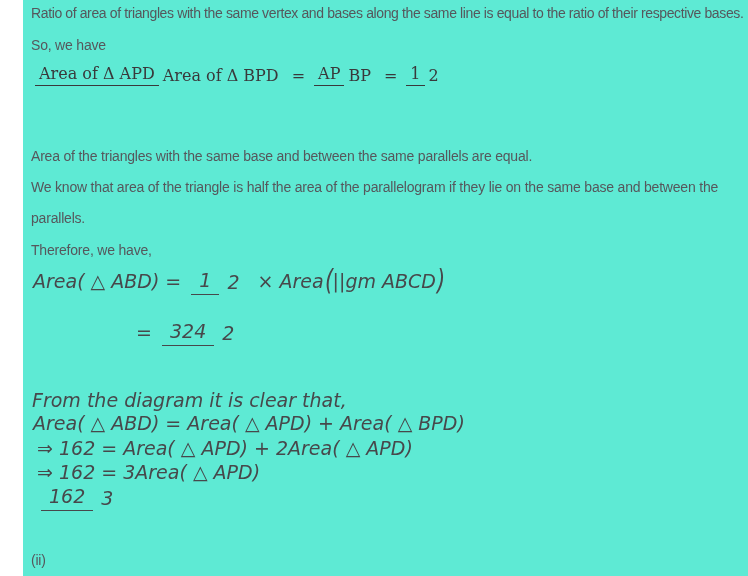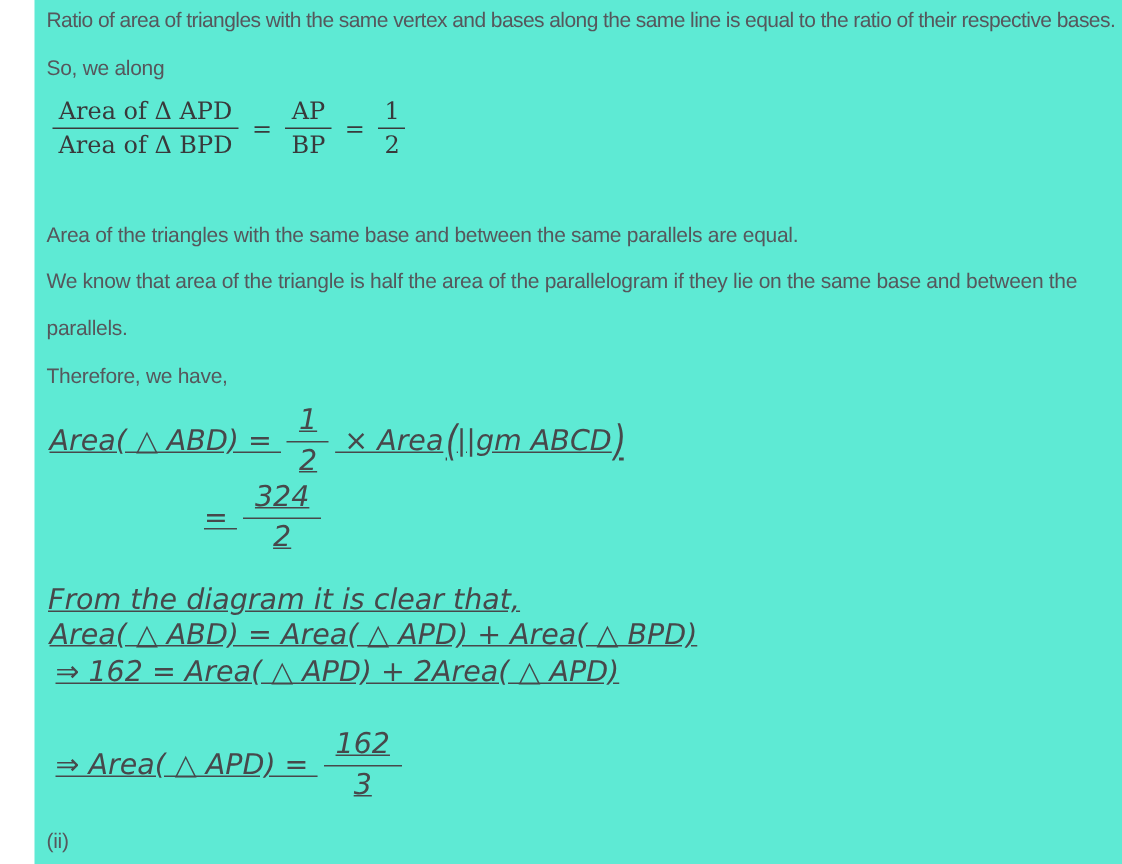--- a/index.html
+++ b/index.html
@@ -24,54 +24,53 @@
 
   
   .serif-eq {
     position:absolute;
     display:flex; align-items:center; gap:9px;
     font-family:"DejaVu Serif","Liberation Serif",serif;
     font-size:16px; color:#39393b;
     white-space:pre;
   }
   .frac {
-    display:inline-flex; flex-direction:column; align-items:center;
+    display:inline-flex; flex-direction:row; align-items:center;
     text-align:left; line-height:1.25; vertical-align:middle;
   }
   .frac .num { border-bottom:1px solid currentColor; padding:0 4px 1px; }
   .frac .den { padding:1px 4px 0; }
   .frac.small .num, .frac.small .den { padding-left:8px; padding-right:8px; }
 
   
   .math {
     position:absolute;
     display:flex; align-items:center;
     font-family:"DejaVu Sans","Liberation Sans",sans-serif;
     font-style:italic;
     font-size:19px; color:#47484b;
     white-space:pre;
     line-height:23px;
-    text-decoration:underline;
   }
   .math .frac { margin:0 4px; }
   .tallparen {
     font-size:28px; font-weight:300;
     transform:scaleX(0.75);
     position:relative; top:-1px;
     letter-spacing:-2px;
   }
 </style>
 </head>
 <body>
 
 <div class="page">
 
   <div class="line intro" style="top:5px;left:8px">Ratio of area of triangles with the same vertex and bases along the same line is equal to the ratio of their respective bases.</div>
 
-  <div class="line" style="top:37px;left:8px">So, we along</div>
+  <div class="line" style="top:37px;left:8px">So, we have</div>
 
   <div class="serif-eq" style="top:64px;left:12px">
     <span class="frac">
       <span class="num">Area of Δ APD</span>
       <span class="den">Area of Δ BPD</span>
     </span>
     <span>=</span>
     <span class="frac">
       <span class="num">AP</span>
       <span class="den">BP</span>
@@ -112,23 +111,23 @@
     </span>
   </div>
 
 
   <div class="math" style="top:389px;left:9px">From the diagram it is clear that,</div>
 
   <div class="math" style="top:412px;left:10px">Area( △ ABD) = Area( △ APD) + Area( △ BPD)</div>
 
   <div class="math" style="top:437px;left:14px">⇒ 162 = Area( △ APD) + 2Area( △ APD)</div>
 
+  <div class="math" style="top:461px;left:14px">⇒ 162 = 3Area( △ APD)</div>
 
   <div class="math" style="top:485px;left:14px">
-    <span>⇒ Area( △ APD) = </span>
     <span class="frac small">
       <span class="num">162</span>
       <span class="den">3</span>
     </span>
   </div>
 
 
   <div class="line" style="top:552px;left:8px">(ii)</div>
 
 </div>

